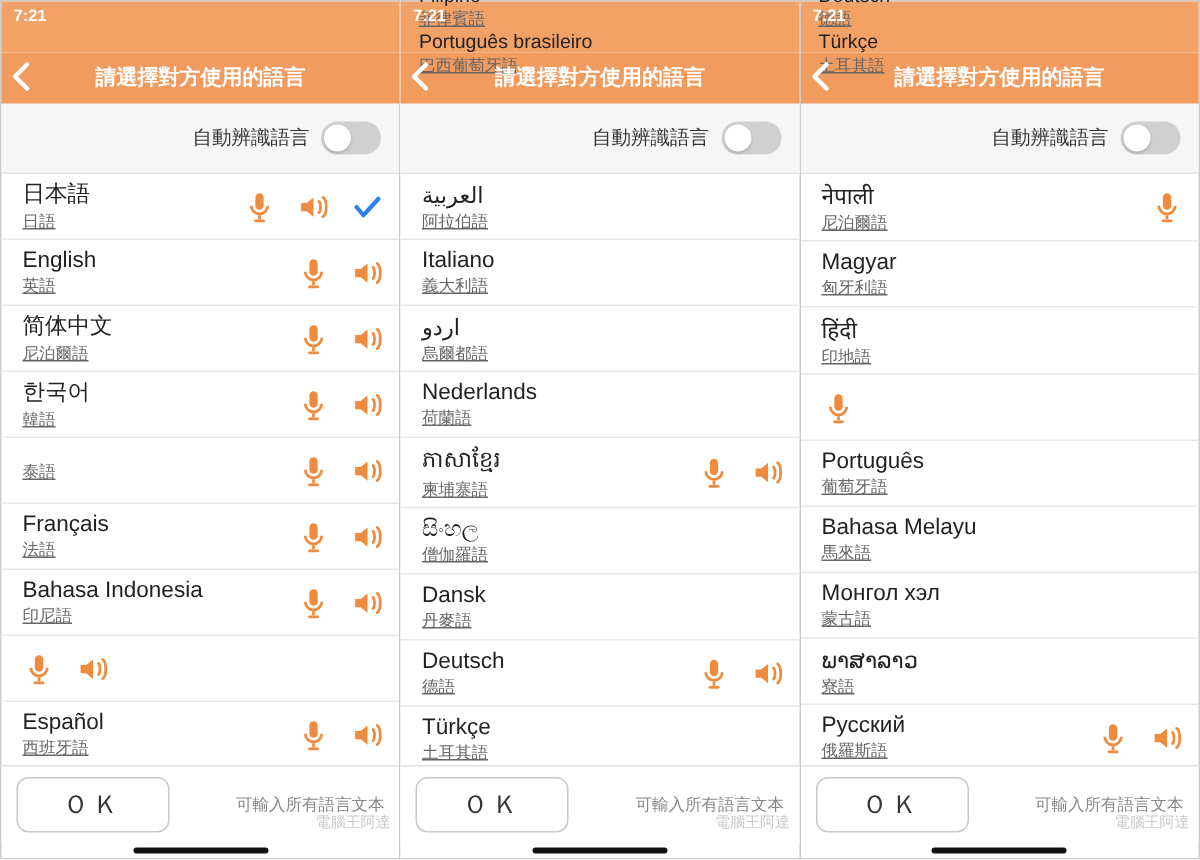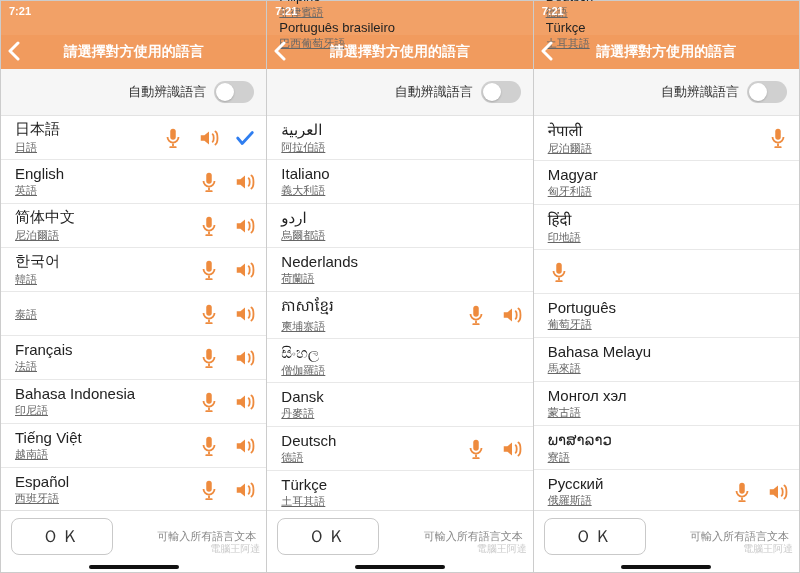--- a/index.html
+++ b/index.html
@@ -303,24 +303,20 @@
     <rect x="8" y="21" width="8" height="2" rx="1"></rect>
   </svg>
           <svg class="spk" viewBox="0 0 24 24" fill="#ee8b3e">
     <path d="M3 9v6h4l5 4V5L7 9H3z"></path>
     <path d="M16 8c1.5 1 1.5 7 0 8" stroke="#ee8b3e" stroke-width="2" fill="none" stroke-linecap="round"></path>
     <path d="M19 5c3 2 3 12 0 14" stroke="#ee8b3e" stroke-width="2" fill="none" stroke-linecap="round"></path>
   </svg>
         </div>
   </div>
       <div class="item">
-    <div class="names">
-      <div class="name1">Tiếng Việt</div>
-      <div class="name2">越南語</div>
-    </div>
     <div class="icons">
           <svg class="mic" viewBox="0 0 24 24" fill="#ee8b3e">
     <rect x="9" y="2" width="6" height="12" rx="3"></rect>
     <path d="M5 11a7 7 0 0 0 14 0h-2a5 5 0 0 1-10 0H5z"></path>
     <rect x="11" y="18" width="2" height="3"></rect>
     <rect x="8" y="21" width="8" height="2" rx="1"></rect>
   </svg>
           <svg class="spk" viewBox="0 0 24 24" fill="#ee8b3e">
     <path d="M3 9v6h4l5 4V5L7 9H3z"></path>
     <path d="M16 8c1.5 1 1.5 7 0 8" stroke="#ee8b3e" stroke-width="2" fill="none" stroke-linecap="round"></path>

